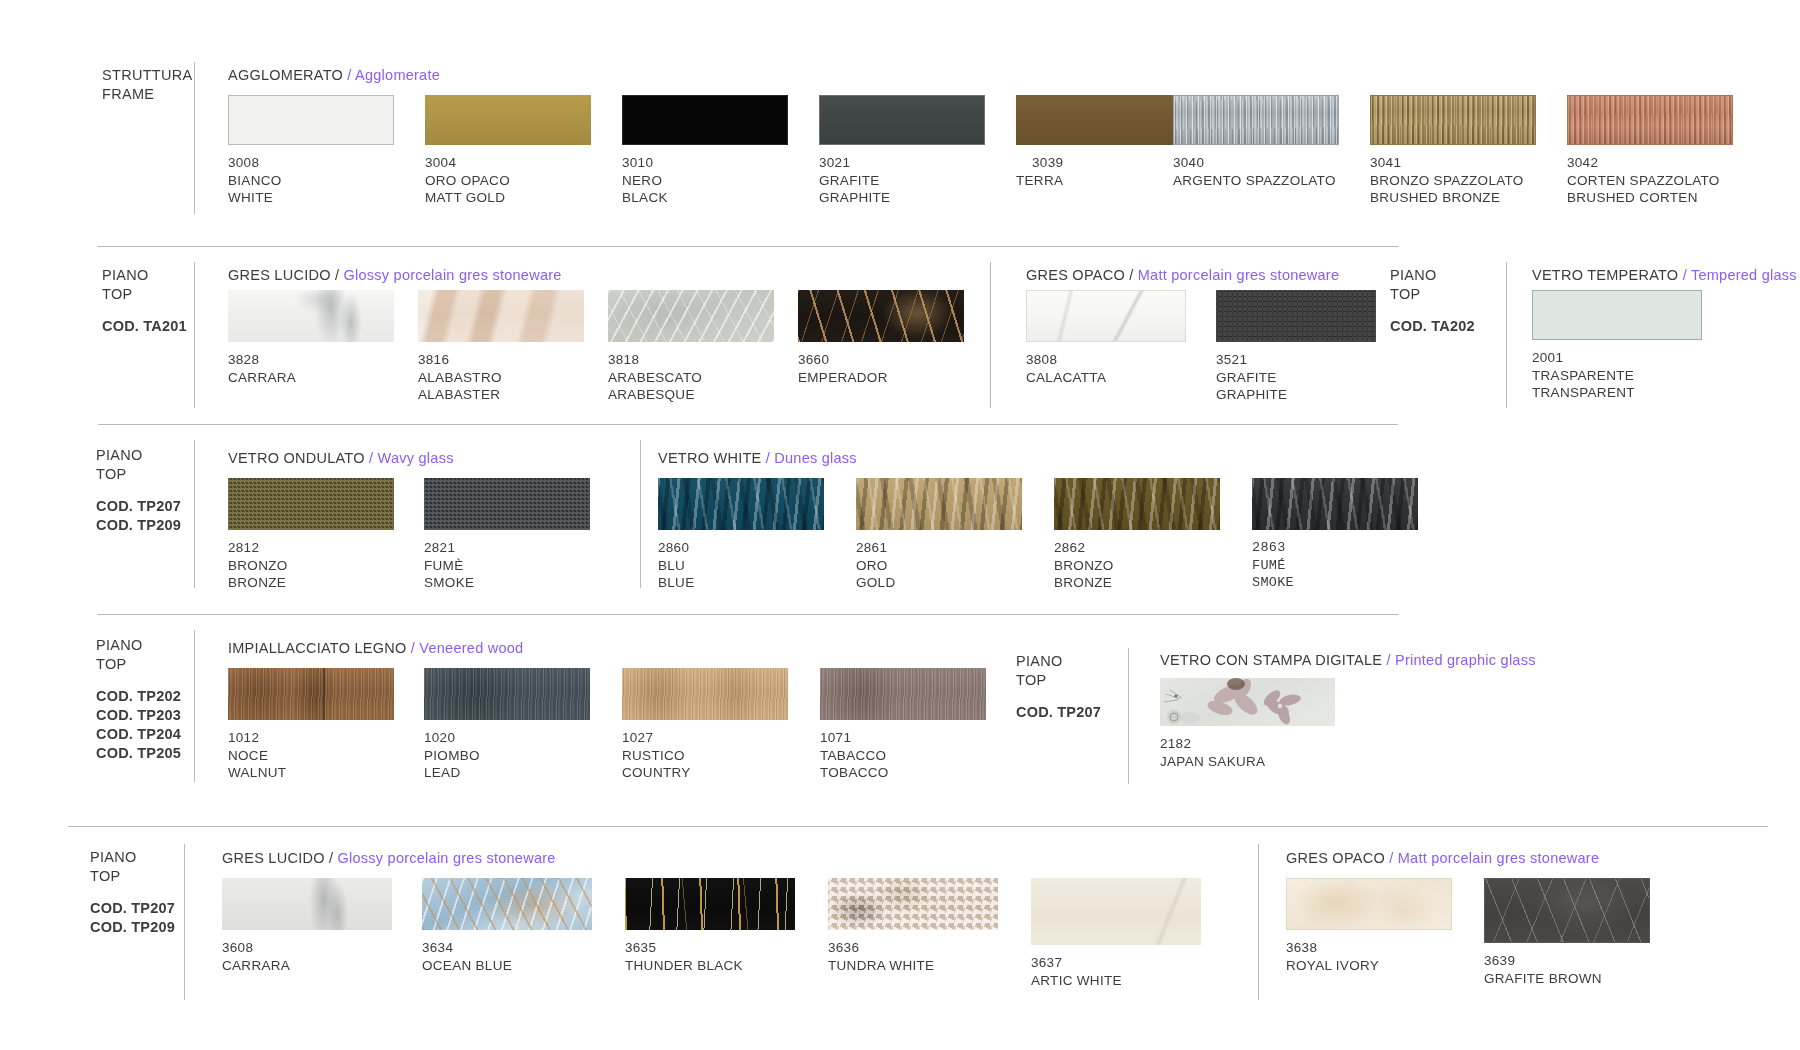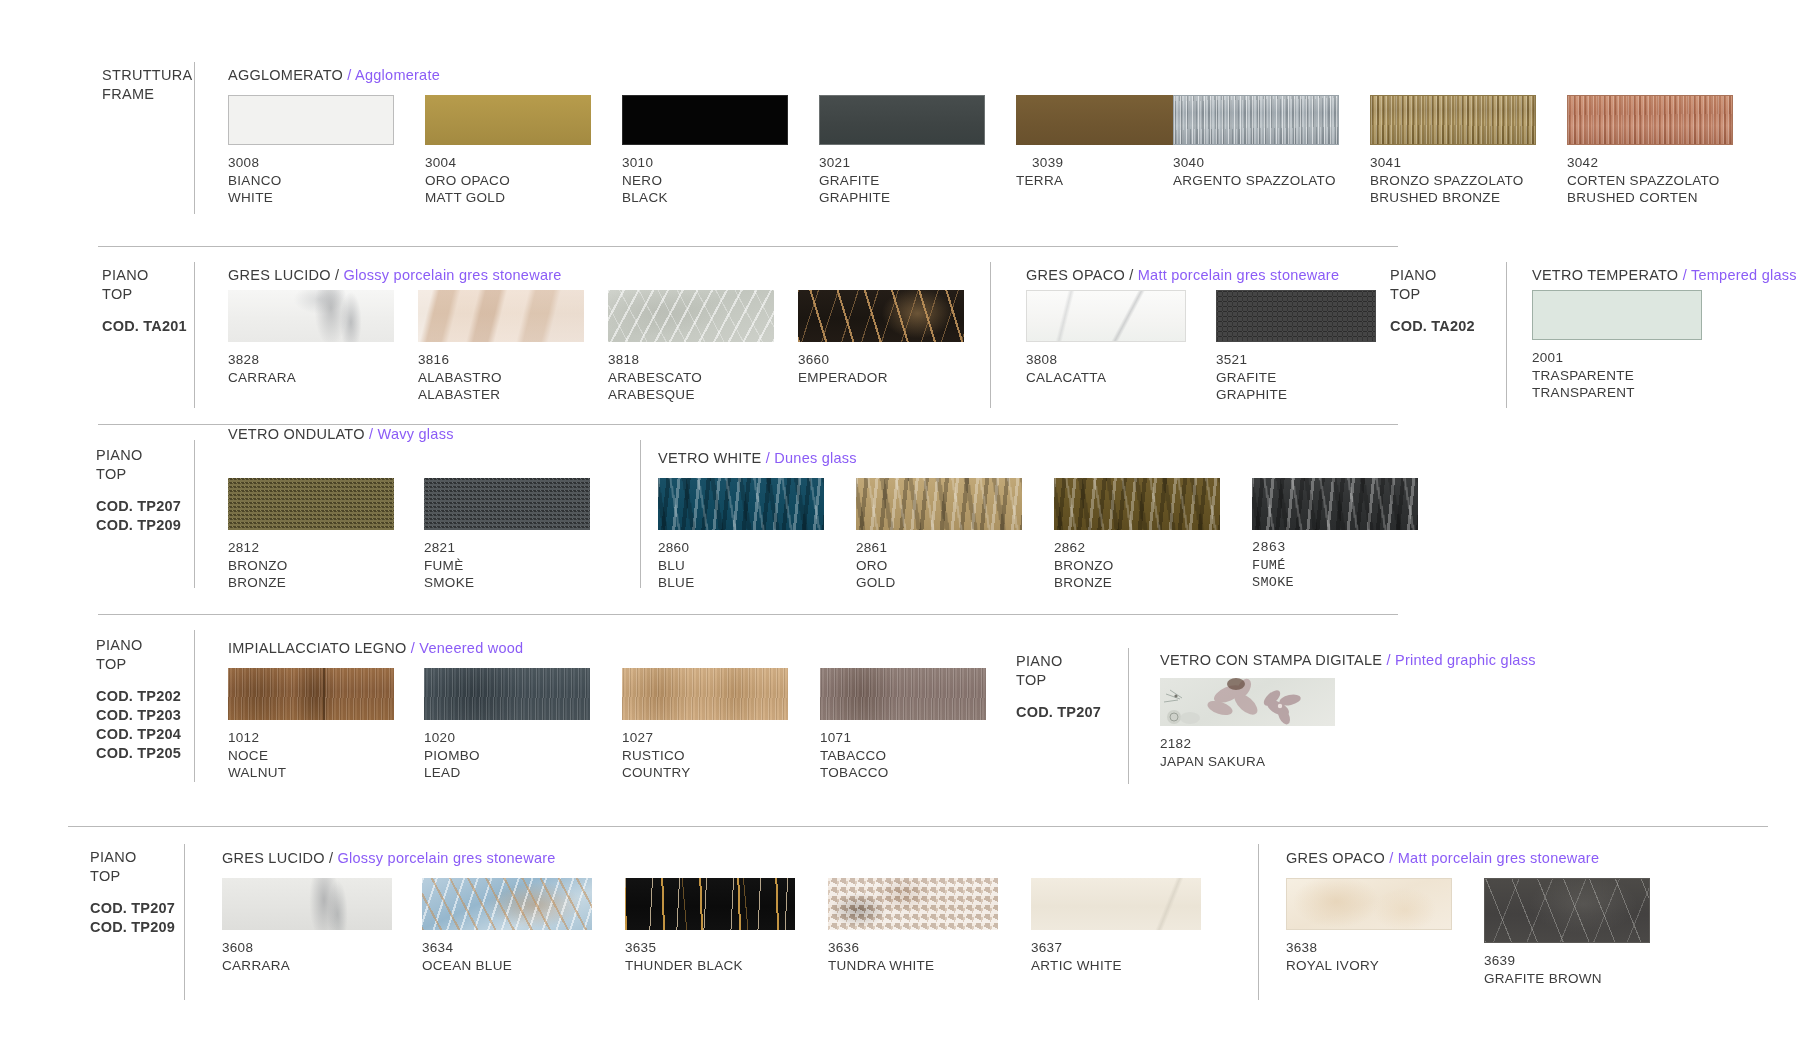--- a/index.html
+++ b/index.html
@@ -416,21 +416,21 @@
     <div class="vrule" style="left:640px;top:440px;height:148px;"></div>
 
     <div class="codeblock" style="left:96px;top:446px;">
       <span class="cap">PIANO</span>
       <span class="cap">TOP</span>
       <span class="gap"></span>
       <span class="cod">COD. TP207</span>
       <span class="cod">COD. TP209</span>
     </div>
 
-    <div class="grouptitle" style="left:228px;top:426px;">
+    <div class="grouptitle" style="left:228px;top:450px;">
       <span>VETRO ONDULATO</span>
       <span class="en">/ Wavy glass</span>
     </div>
 
     <div class="sw" style="left:228px;top:478px;width:166px;height:52px;">
       <div class="chip m-ond-bronzo"></div>
       <div class="caption">
         <span class="ln">2812</span>
         <span class="ln it">BRONZO</span>
         <span class="ln en">BRONZE</span>
@@ -636,21 +636,21 @@
     </div>
 
     <div class="sw" style="left:828px;top:878px;width:170px;height:52px;">
       <div class="chip m-tundra"></div>
       <div class="caption">
         <span class="ln">3636</span>
         <span class="ln it">TUNDRA WHITE</span>
       </div>
     </div>
 
-    <div class="sw" style="left:1031px;top:878px;width:170px;height:52px;">
+    <div class="sw" style="left:1031px;top:878px;width:170px;height:67px;">
       <div class="chip m-artic"></div>
       <div class="caption">
         <span class="ln">3637</span>
         <span class="ln it">ARTIC WHITE</span>
       </div>
     </div>
 
     <div class="grouptitle" style="left:1286px;top:850px;">
       <span>GRES OPACO</span>
       <span class="en">/ Matt porcelain gres stoneware</span>

